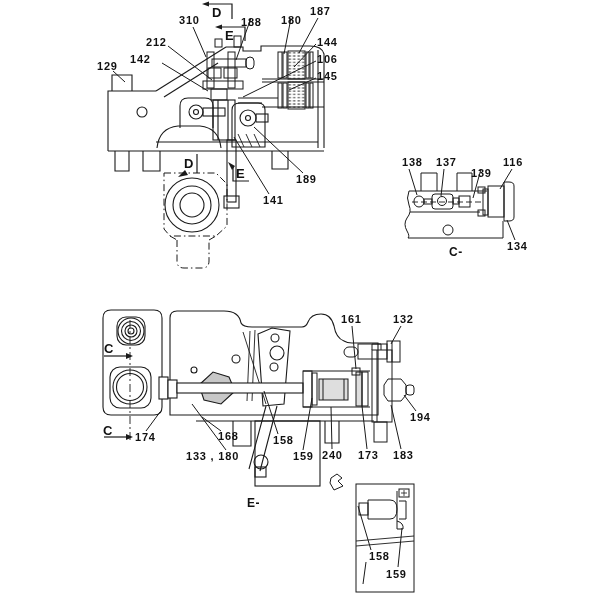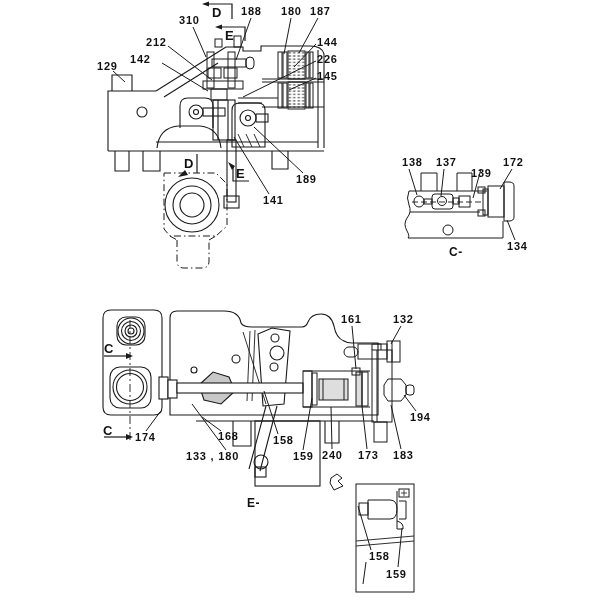--- a/index.html
+++ b/index.html
@@ -275,33 +275,33 @@
     <polygon points="126,353 126,359 133,356" fill="#1a1a1a" stroke="none"></polygon>
     <path d="M104,437 H126"></path>
     <polygon points="126,434 126,440 133,437" fill="#1a1a1a" stroke="none"></polygon>
   </g>
 </svg>
 
 <div class="lbl" style="left:97px;top:60px">129</div>
 <div class="lbl" style="left:130px;top:53px">142</div>
 <div class="lbl" style="left:146px;top:36px">212</div>
 <div class="lbl" style="left:179px;top:14px">310</div>
-<div class="lbl" style="left:241px;top:5px">188</div>
-<div class="lbl" style="left:281px;top:5px">180</div>
+<div class="lbl" style="left:241px;top:16px">188</div>
+<div class="lbl" style="left:281px;top:14px">180</div>
 <div class="lbl" style="left:310px;top:5px">187</div>
 <div class="lbl" style="left:317px;top:36px">144</div>
-<div class="lbl" style="left:317px;top:53px">226</div>
+<div class="lbl" style="left:317px;top:53px">106</div>
 <div class="lbl" style="left:317px;top:70px">145</div>
 <div class="lbl" style="left:296px;top:173px">189</div>
 <div class="lbl" style="left:263px;top:194px">141</div>
 
 <div class="lbl" style="left:402px;top:156px">138</div>
 <div class="lbl" style="left:436px;top:156px">137</div>
 <div class="lbl" style="left:471px;top:167px">139</div>
-<div class="lbl" style="left:503px;top:156px">172</div>
+<div class="lbl" style="left:503px;top:156px">116</div>
 <div class="lbl" style="left:507px;top:240px">134</div>
 
 <div class="lbl" style="left:341px;top:313px">161</div>
 <div class="lbl" style="left:393px;top:313px">132</div>
 <div class="lbl" style="left:410px;top:411px">194</div>
 <div class="lbl" style="left:135px;top:431px">174</div>
 <div class="lbl" style="left:218px;top:430px">168</div>
 <div class="lbl" style="left:186px;top:450px">133 , 180</div>
 <div class="lbl" style="left:273px;top:434px">158</div>
 <div class="lbl" style="left:293px;top:450px">159</div>

